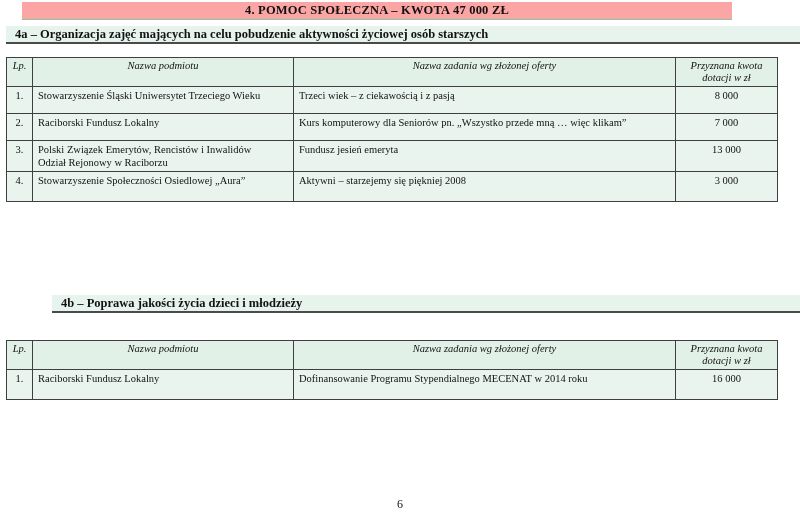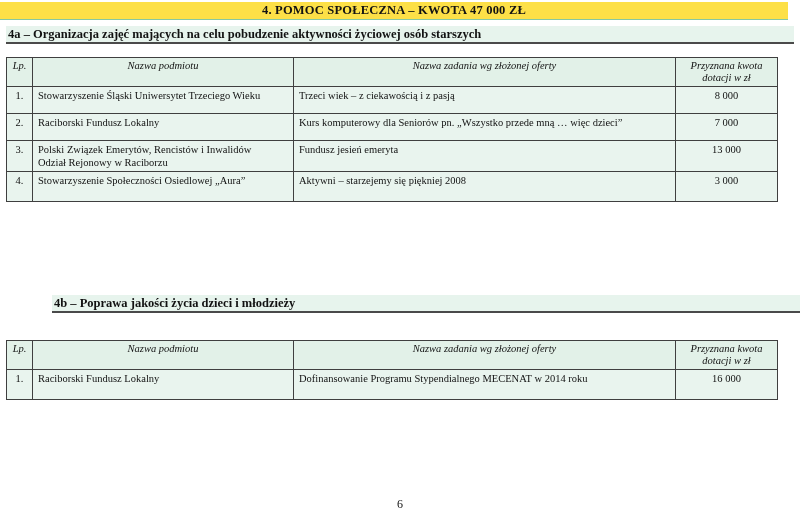--- a/index.html
+++ b/index.html
@@ -7,38 +7,38 @@
     position: relative;
     width: 800px;
     height: 522px;
     background: #ffffff;
     font-family: "Liberation Serif", serif;
     color: #121212;
     overflow: hidden;
   }
   .title-bar {
     position: absolute;
-    top: 2px; left: 0; width: 788px; height: 17px;
-    background: #fde047;
+    top: 2px; left: 22px; width: 710px; height: 17px;
+    background: #fca5a5;
     border-bottom: 1px solid #86c7a3;
     text-align: center;
     font-weight: bold;
     font-size: 12.5px;
     line-height: 17px;
     letter-spacing: 0.2px;
   }
   .section-heading {
     position: absolute;
     left: 6px; width: 786px; height: 16px;
     background: #e7f4ed;
     border-bottom: 2px solid #4a4a4a;
     font-weight: bold;
     font-size: 12.5px;
     line-height: 16px;
-    padding-left: 2px;
+    padding-left: 9px;
   }
   .s4a { top: 26px; }
   .s4b { top: 295px; margin-left: 46px; }
   table.grants {
     position: absolute;
     left: 6px;
     width: 771px;
     border-collapse: collapse;
     table-layout: fixed;
     background: #e9f4ee;
@@ -104,21 +104,21 @@
     <tbody>
       <tr class="rh27">
         <td class="lp">1.</td>
         <td class="podmiot">Stowarzyszenie Śląski Uniwersytet Trzeciego Wieku</td>
         <td class="zadanie">Trzeci wiek – z ciekawością i z pasją</td>
         <td class="kwota">8 000</td>
       </tr>
       <tr class="rh27">
         <td class="lp">2.</td>
         <td class="podmiot">Raciborski Fundusz Lokalny</td>
-        <td class="zadanie">Kurs komputerowy dla Seniorów pn. „Wszystko przede mną … więc dzieci”</td>
+        <td class="zadanie">Kurs komputerowy dla Seniorów pn. „Wszystko przede mną … więc klikam”</td>
         <td class="kwota">7 000</td>
       </tr>
       <tr class="rh30">
         <td class="lp">3.</td>
         <td class="podmiot">Polski Związek Emerytów, Rencistów i Inwalidów
 Odział Rejonowy w Raciborzu</td>
         <td class="zadanie">Fundusz jesień emeryta</td>
         <td class="kwota">13 000</td>
       </tr>
       <tr class="rh30">

